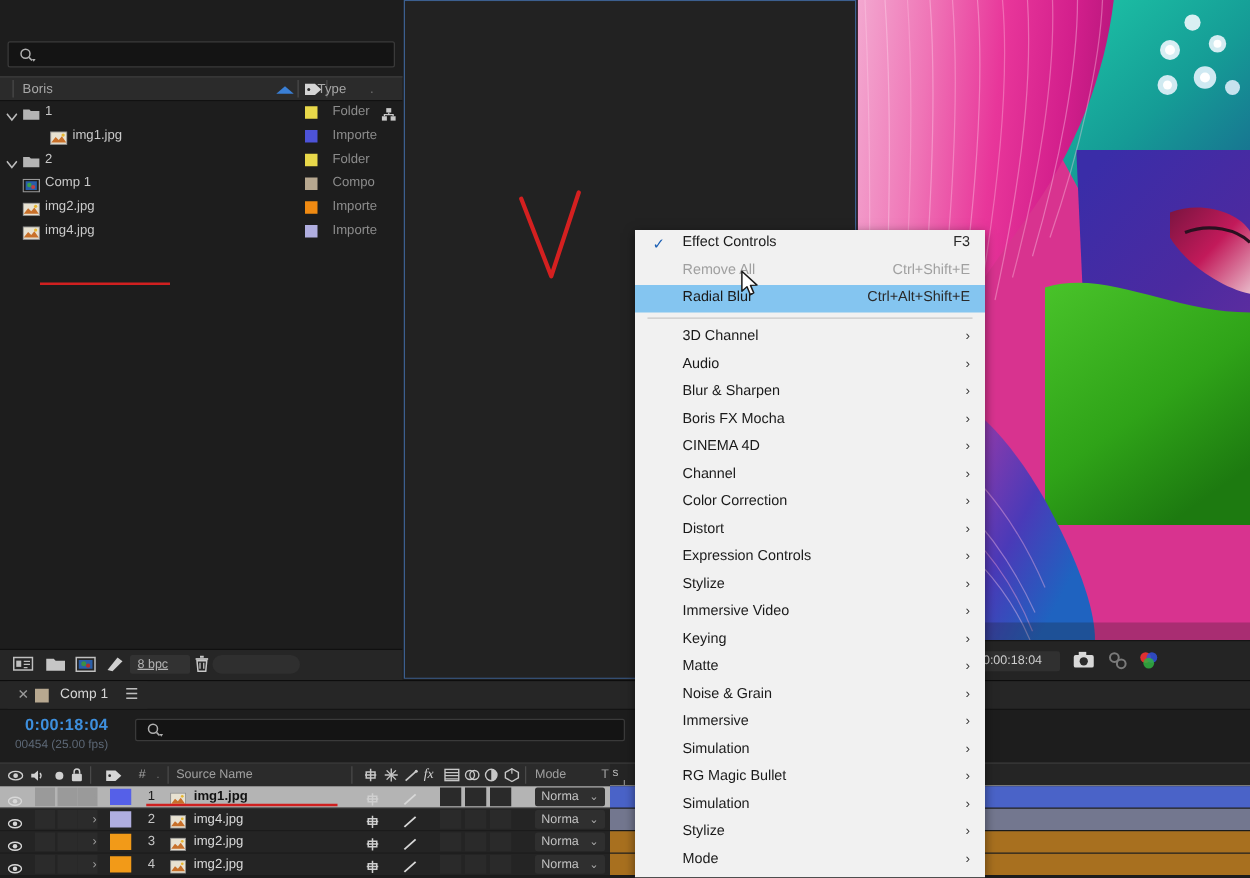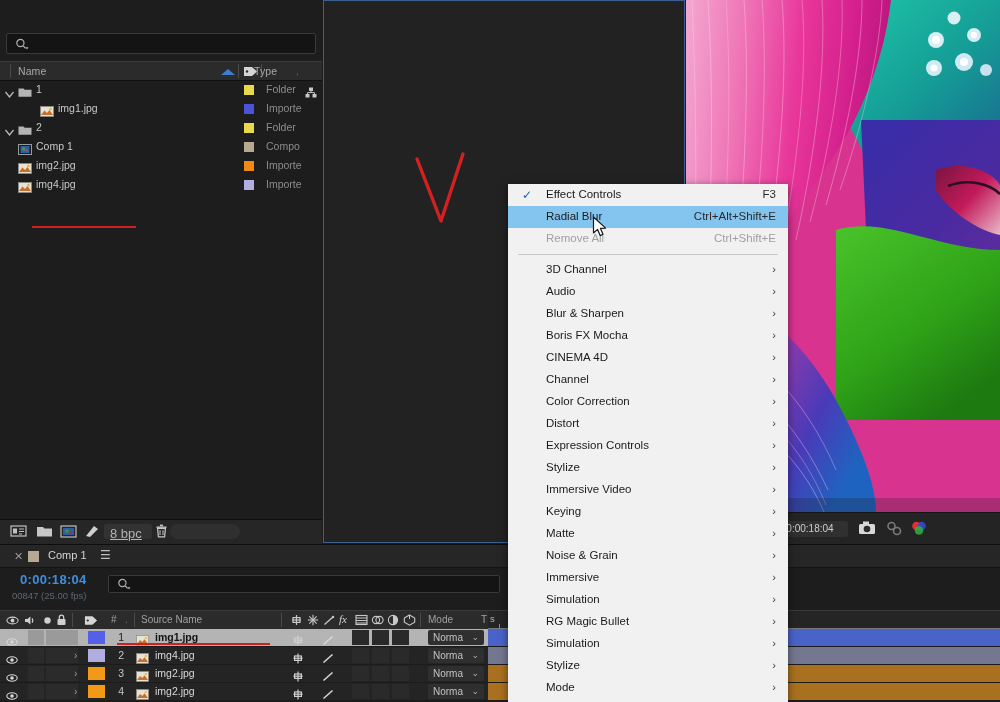--- a/index.html
+++ b/index.html
@@ -25,21 +25,21 @@
   .prow .disc{position:absolute;left:5px;top:5px;width:9px;height:9px;}
   .prow .ficon{position:absolute;top:4px;width:14px;height:11px;}
   .prow .pname{position:absolute;top:3px;font-size:10.5px;color:#c8c8c8;white-space:nowrap;}
   .prow .swatch{position:absolute;left:244px;top:5px;width:10px;height:10px;}
   .prow .ptype{position:absolute;left:266px;top:3px;font-size:10.5px;color:#8c8c8c;white-space:nowrap;}
   .prow .shareico{position:absolute;left:305px;top:4px;}
   #proj-toolbar{position:absolute;left:0;top:519px;width:322px;height:24px;background:#262626;
         border-top:1px solid #101010;}
   .ptb-ico{position:absolute;top:4px;}
   #bpc-box{position:absolute;left:104px;top:4px;width:48px;height:15px;background:#323232;border-radius:2px;}
-  #bpc-box span{position:absolute;left:6px;top:2px;font-size:13px;color:#b4b4b4;text-decoration:underline;}
+  #bpc-box span{position:absolute;left:6px;top:2px;font-size:10px;color:#b4b4b4;text-decoration:underline;}
   #ptb-pill{position:absolute;left:170px;top:4px;width:70px;height:15px;background:#2f2f2f;border-radius:8px;}
 
   
   #comp-viewer{position:absolute;left:323px;top:0;width:362px;height:543px;background:#212121;
         border:1px solid #3c5f8f;box-sizing:border-box;}
   #comp-canvas{position:absolute;left:0;top:0;width:100%;height:100%;background:#222222;}
   #redV{position:absolute;left:90px;top:150px;}
 
   
   #preview-img{position:absolute;left:686px;top:0;width:314px;height:512px;overflow:hidden;background:#000;}
@@ -127,21 +127,21 @@
     <div id="project-search-wrap" title="">
       <svg class="srch-ico" viewBox="0 0 14 13">
         <circle cx="5.4" cy="5" r="3.6" fill="none" stroke="#b0b0b0" stroke-width="1.2"></circle>
         <line x1="8.2" y1="7.9" x2="10.6" y2="10.4" stroke="#b0b0b0" stroke-width="1.3"></line>
         <path d="M10.5 9.2 l3 0 l-1.5 2.2 z" fill="#b0b0b0"></path>
       </svg>
     </div>
 
     <div id="proj-columns">
       <div class="colsep" style="left:10px"></div>
-      <div class="colhdr" style="left:18px">Name</div>
+      <div class="colhdr" style="left:18px">Boris</div>
       <div id="sort-arrow"></div>
       <div class="colsep" style="left:238px"></div>
       <svg id="tag-hdr-ico" width="15" height="11" viewBox="0 0 15 11">
         <path d="M1 1 h8 l5 4.5 l-5 4.5 h-8 z" fill="#d5d5d5"></path>
         <circle cx="4" cy="5.5" r="1.2" fill="#2b2b2b"></circle>
       </svg>
       <div class="colsep" style="left:261px"></div>
       <div class="colhdr" style="left:254px">Type</div>
       <div class="colhdr" style="left:296px;color:#707070;">.</div>
     </div>
@@ -379,21 +379,21 @@
     <div id="tl-tabbar">
       <div id="tl-tab" style="width:112px;">
         <div id="tab-close">✕</div>
         <div id="tab-swatch"></div>
         <div id="tab-label">Comp 1</div>
         <div id="tab-menu">☰</div>
       </div>
     </div>
 
     <div id="tl-timecode">0:00:18:04</div>
-    <div id="tl-frames">00847 (25.00 fps)</div>
+    <div id="tl-frames">00454 (25.00 fps)</div>
 
     <div id="tl-search">
       <svg class="srch-ico" viewBox="0 0 14 13" style="top:2px">
         <circle cx="5.4" cy="5" r="3.6" fill="none" stroke="#b0b0b0" stroke-width="1.2"></circle>
         <line x1="8.2" y1="7.9" x2="10.6" y2="10.4" stroke="#b0b0b0" stroke-width="1.3"></line>
         <path d="M10.5 9.2 l3 0 l-1.5 2.2 z" fill="#b0b0b0"></path>
       </svg>
     </div>
 
     <div id="tl-colhdr">
@@ -624,28 +624,28 @@
         </div>
       </div>
   </div>
 
   <div id="ctx-menu">
       <div class="mi">
         <div class="chk">✓</div>
         <div class="lbl">Effect Controls</div>
         <div class="acc">F3</div>
       </div>
+      <div class="mi dis">
+        <div class="lbl">Remove All</div>
+        <div class="acc">Ctrl+Shift+E</div>
+      </div>
       <div class="mi hl">
         <div class="lbl">Radial Blur</div>
         <div class="acc">Ctrl+Alt+Shift+E</div>
       </div>
-      <div class="mi dis">
-        <div class="lbl">Remove All</div>
-        <div class="acc">Ctrl+Shift+E</div>
-      </div>
       <div id="ctx-sep"></div>
       <div class="mi">
         <div class="lbl">3D Channel</div>
         <div class="arr">›</div>
       </div>
       <div class="mi">
         <div class="lbl">Audio</div>
         <div class="arr">›</div>
       </div>
       <div class="mi">

